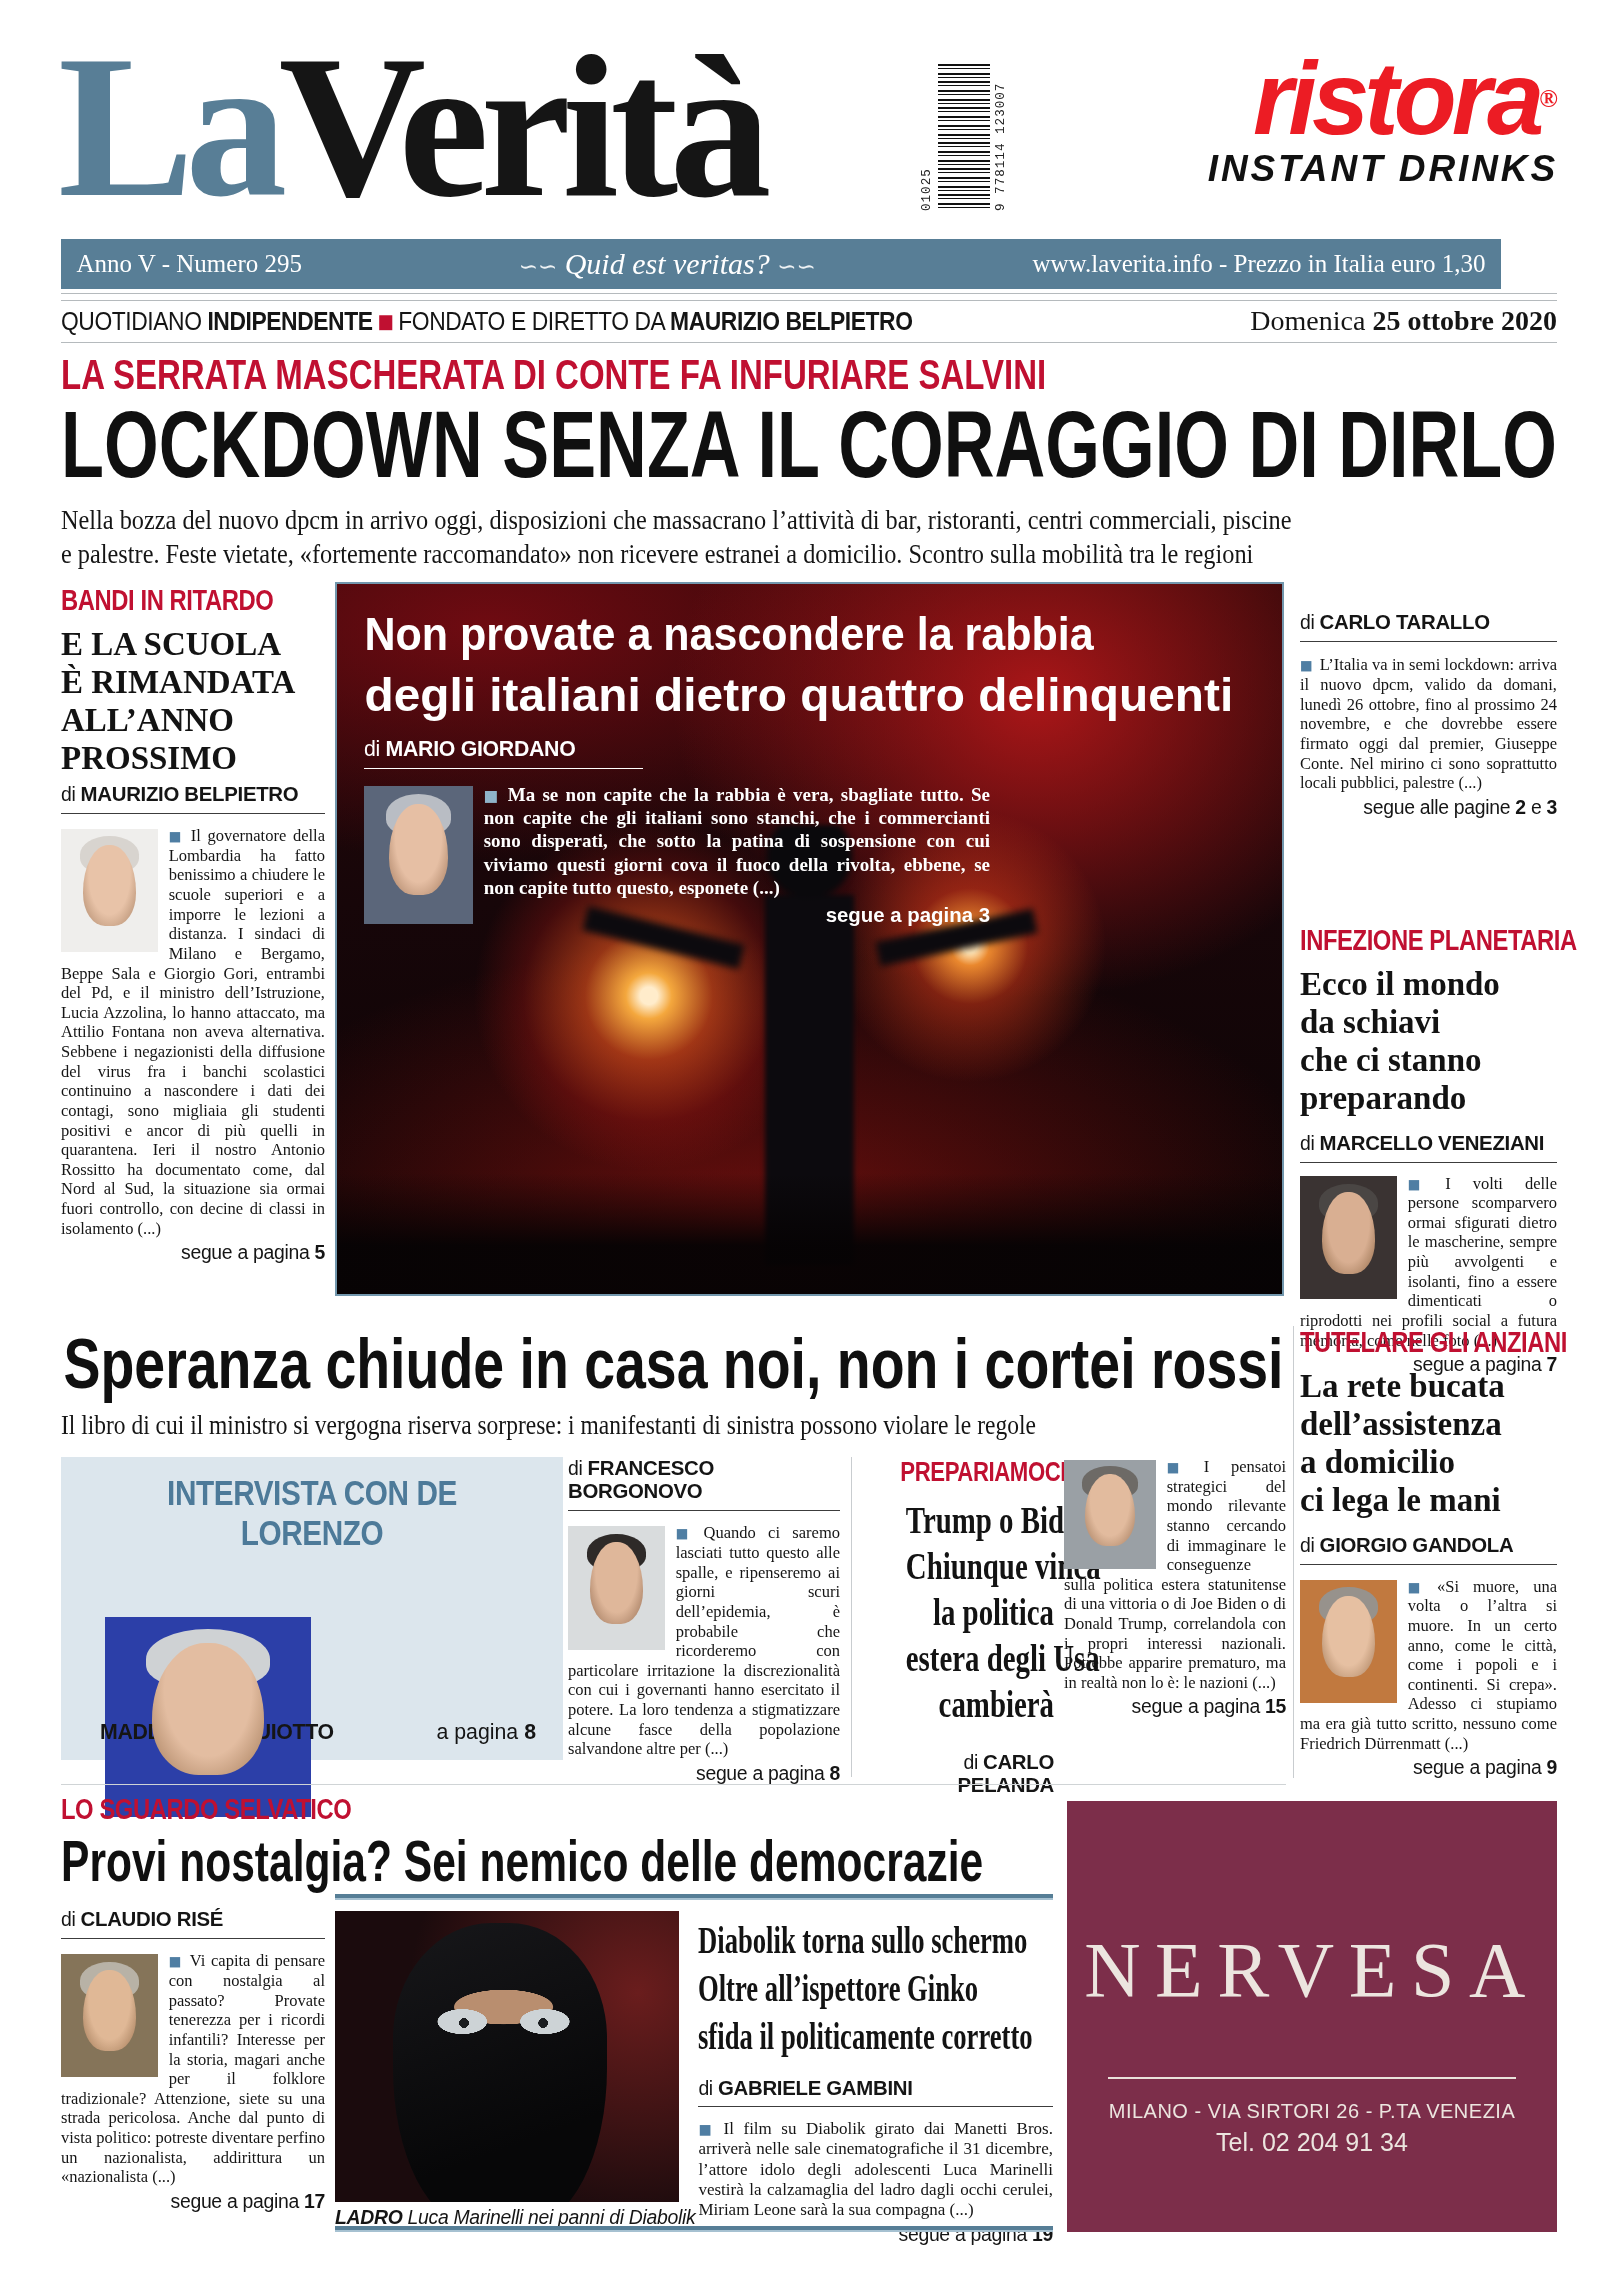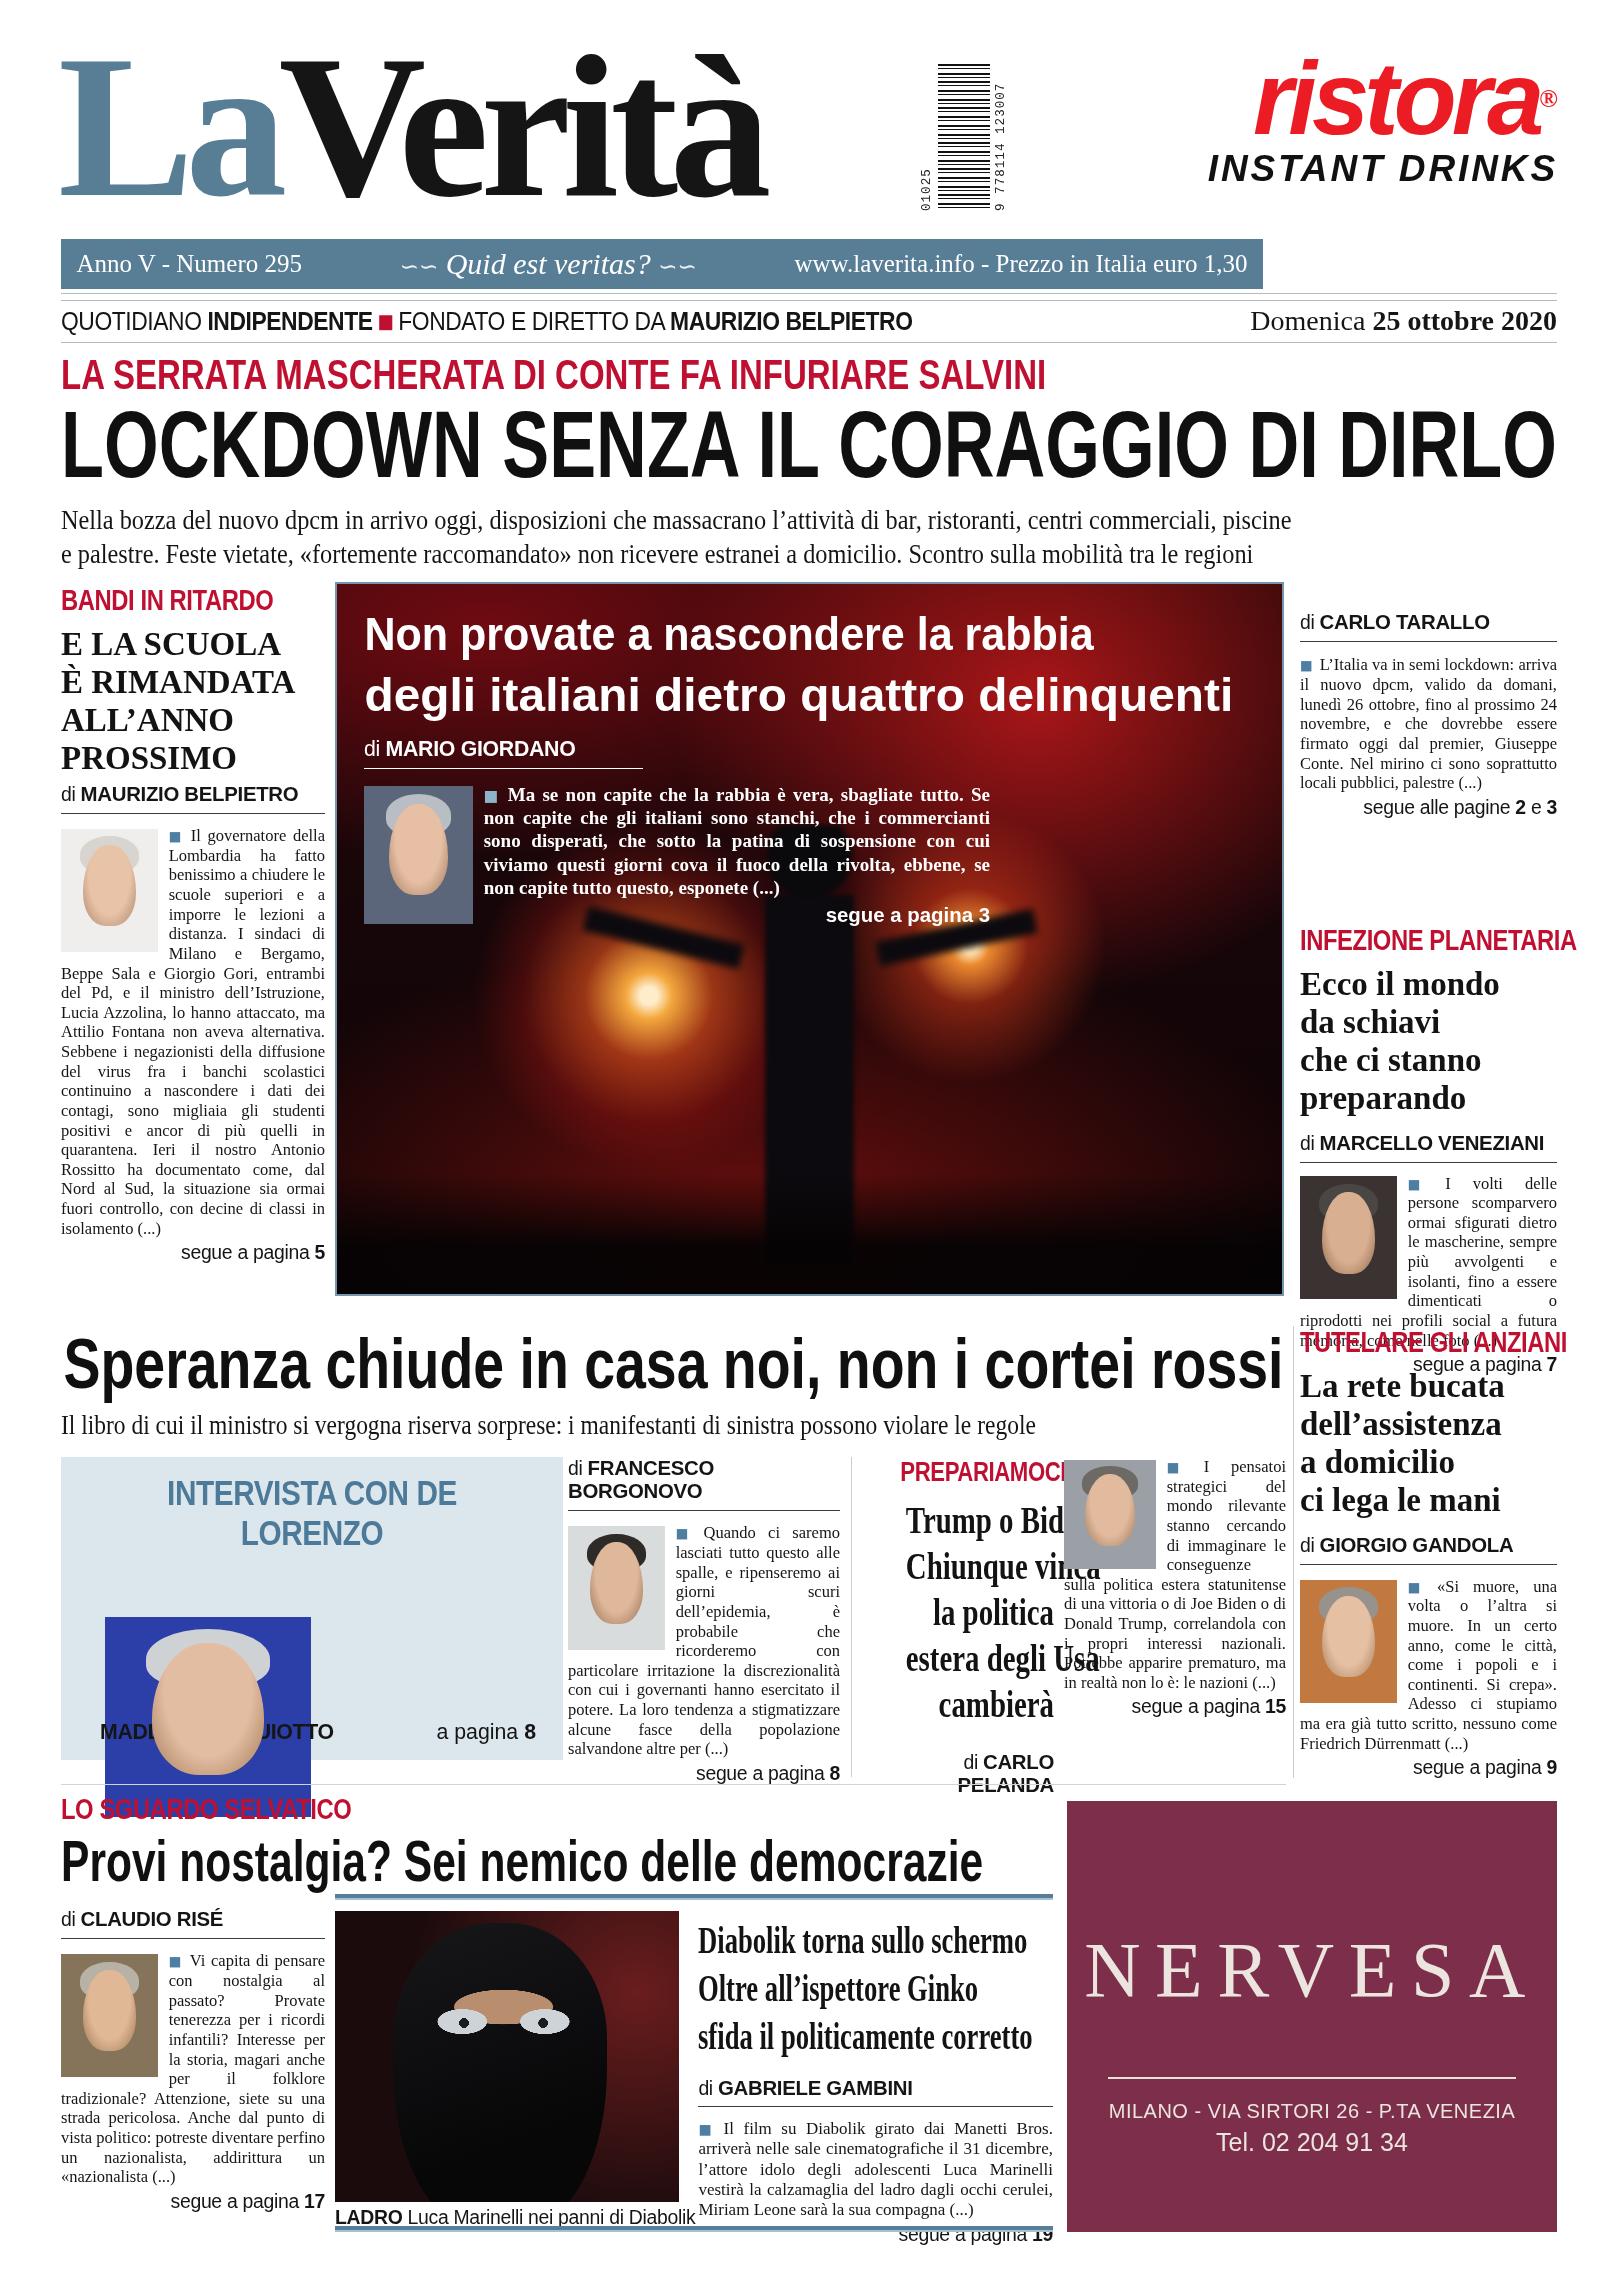--- a/index.html
+++ b/index.html
@@ -100,21 +100,21 @@
   .dface{position:relative;background:radial-gradient(circle at 88% 28%, #6a1d1d, #1b0b0d 62%),#1b0b0d;overflow:hidden;float:left;}
   .dmask{position:absolute;left:17%;top:4%;width:62%;height:104%;border-radius:46% 46% 38% 38%/38% 38% 52% 52%;
       background:linear-gradient(160deg,#17171a,#070708 70%);}
   .deyes{position:absolute;left:0;top:0;width:100%;height:100%;
       background:
         radial-gradient(circle 4.9px at 37.5% 38.5%, #1a1d20 0 98%, transparent),
         radial-gradient(circle 4.9px at 60.5% 38.5%, #1a1d20 0 98%, transparent),
         radial-gradient(ellipse 25px 12.6px at 37% 38%, #cdd3d6 0 98%, transparent),
         radial-gradient(ellipse 25px 12.6px at 61% 38%, #cdd3d6 0 98%, transparent),
         radial-gradient(ellipse 50px 17.5px at 49% 33%, #b98e6f 0 98%, transparent);}
-  .caption{font-family:"Liberation Sans",sans-serif;font-size:19.4px;letter-spacing:-0.3px;white-space:nowrap;}
+  .caption{font-family:"Liberation Sans",sans-serif;font-size:19.4px;letter-spacing:-0.3px;white-space:nowrap;font-style:italic;}
 
   
   .nervesa{background:#7c2e4a;color:#ece5df;text-align:center;}
   .nv-name{font-size:78px;letter-spacing:14.6px;margin-top:124px;}
   .nv-tag{font-size:44px;margin-top:13.6px;}
   .nv-rule{width:408px;height:1.9px;background:#e9e2db;margin:62px auto 0;}
   .nv-addr{font-family:"Liberation Sans",sans-serif;font-size:20px;margin-top:21.3px;letter-spacing:0.5px;}
   .nv-tel{font-family:"Liberation Sans",sans-serif;font-size:25px;margin-top:4.9px;}
 </style>
 </head>
@@ -128,21 +128,21 @@
     <span class="vtext">01025</span>
     <div class="barcode-bars"></div>
     <span class="vtext">9 778114 123007</span>
   </div>
 
   <div class="abs ristora" style="left:1092px;top:50px;width:466px;">
     <div><span class="brand">ristora</span><span class="reg">®</span></div>
     <div class="tag">INSTANT DRINKS</div>
   </div>
 
-  <div class="abs strip" style="left:61px;top:239px;width:1202px;">
+  <div class="abs strip" style="left:61px;top:239px;width:1440px;">
     <span class="issue">Anno V - Numero 295</span>
     <span class="motto"><span class="sw">∽∽</span> <span>Quid est veritas?</span> <span class="sw">∽∽</span></span>
     <span class="info">www.laverita.info - Prezzo in Italia euro 1,30</span>
   </div>
 
   <div class="abs dbl-rule" style="left:61px;top:293px;width:1496px;"></div>
 
   <div class="abs flagrow" style="left:61px;top:305px;width:1496px;">
     <span class="flag sans"><span>QUOTIDIANO </span><span class="b">INDIPENDENTE</span><span class="rsq"> ■ </span><span>FONDATO E DIRETTO DA </span><span class="b">MAURIZIO BELPIETRO</span></span>
     <span class="dateline"><span>Domenica </span><span class="b">25 ottobre 2020</span></span>

